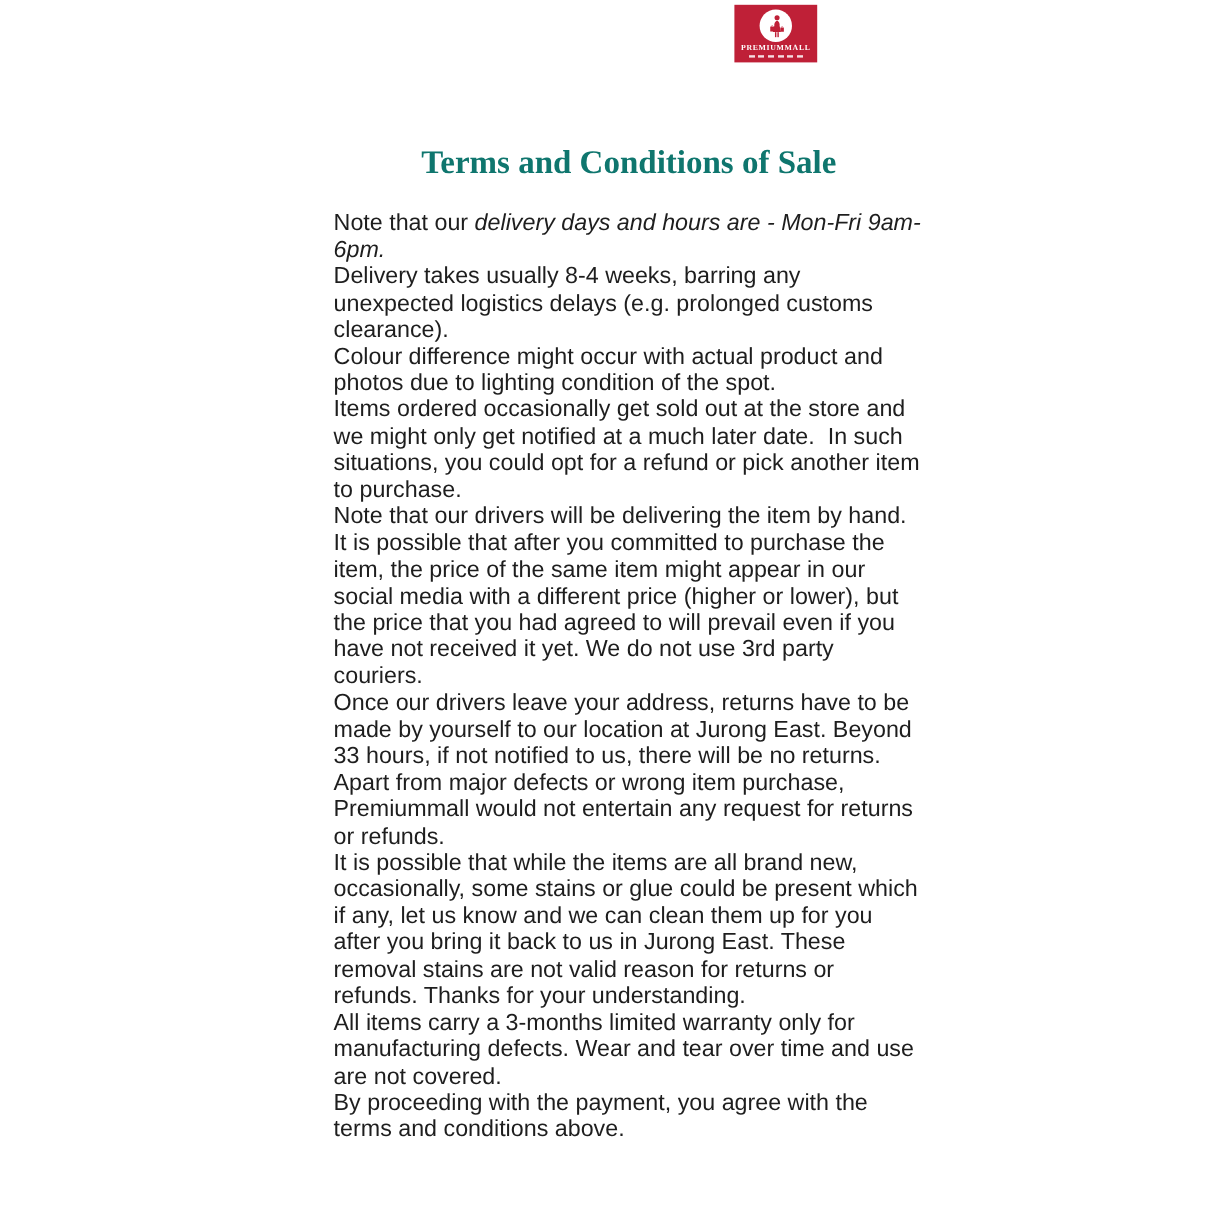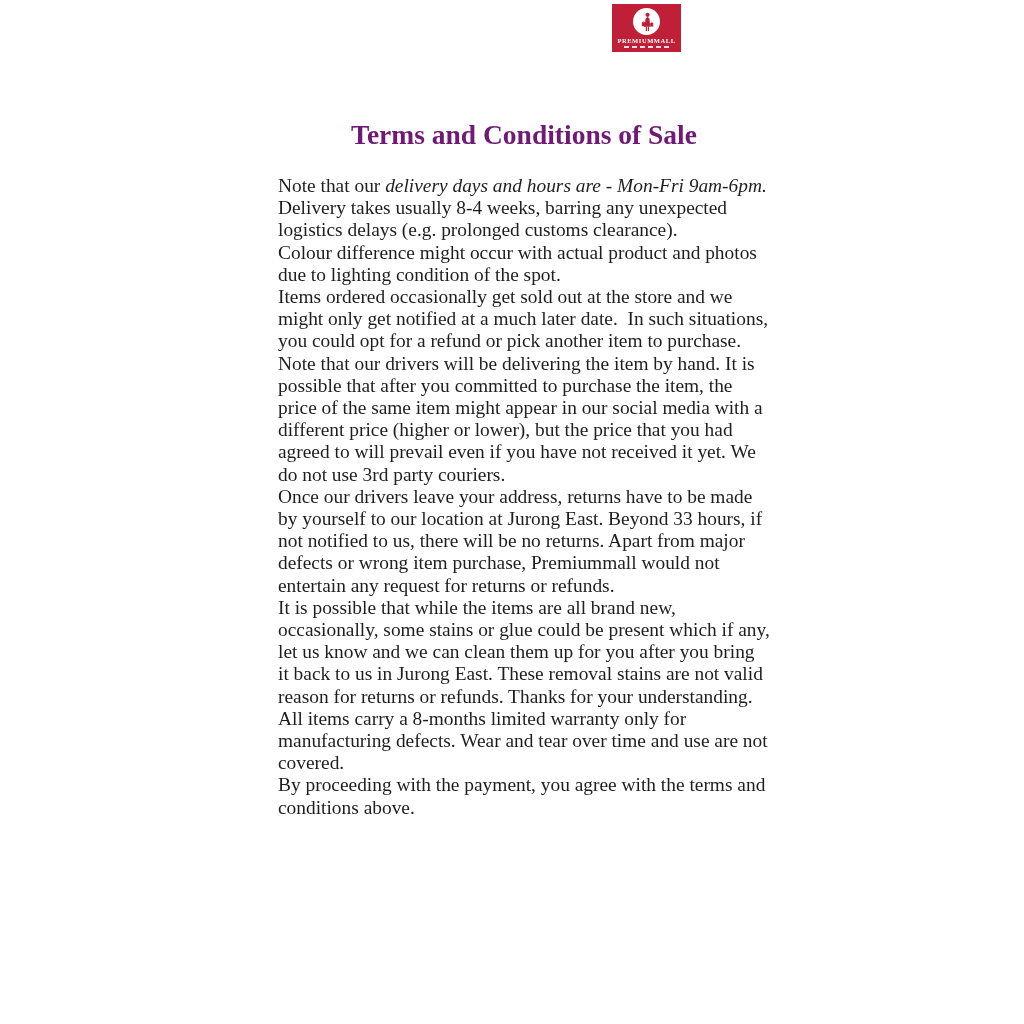--- a/index.html
+++ b/index.html
@@ -66,32 +66,32 @@
   .doc-title {
     position: absolute;
     left: 278px;
     top: 119px;
     width: 492px;
     margin: 0;
     text-align: center;
     font-size: 27.5px;
     line-height: 31px;
     font-weight: bold;
-    color: #701a75;
+    color: #0f766e;
     font-family: "Liberation Serif", serif;
   }
   .doc-body {
     position: absolute;
     left: 278px;
     top: 175px;
     width: 492px;
     font-size: 19.4px;
     line-height: 22.2px;
     color: #1e1e1e;
-    font-family: Liberation Serif, serif;
+    font-family: Liberation Sans, sans-serif;
   }
   .doc-body p {
     margin: 0;
     padding: 0;
     white-space: pre-wrap;
   }
   .doc-body .italic {
     font-style: italic;
   }
 </style>
@@ -124,17 +124,17 @@
   <h1 class="doc-title">Terms and Conditions of Sale</h1>
 
   <div class="doc-body">
       <p><span>Note that our </span><span class="italic">delivery days and hours are - Mon-Fri 9am-6pm.</span></p>
       <p><span>Delivery takes usually 8-4 weeks, barring any unexpected logistics delays (e.g. prolonged customs clearance).</span></p>
       <p><span>Colour difference might occur with actual product and photos due to lighting condition of the spot.</span></p>
       <p><span>Items ordered occasionally get sold out at the store and we might only get notified at a much later date.  In such situations, you could opt for a refund or pick another item to purchase.</span></p>
       <p><span>Note that our drivers will be delivering the item by hand. It is possible that after you committed to purchase the item, the price of the same item might appear in our social media with a different price (higher or lower), but the price that you had agreed to will prevail even if you have not received it yet. We do not use 3rd party couriers.</span></p>
       <p><span>Once our drivers leave your address, returns have to be made by yourself to our location at Jurong East. Beyond 33 hours, if not notified to us, there will be no returns. Apart from major defects or wrong item purchase, Premiummall would not entertain any request for returns or refunds.</span></p>
       <p><span>It is possible that while the items are all brand new, occasionally, some stains or glue could be present which if any, let us know and we can clean them up for you after you bring it back to us in Jurong East. These removal stains are not valid reason for returns or refunds. Thanks for your understanding.</span></p>
-      <p><span>All items carry a 8-months limited warranty only for manufacturing defects. Wear and tear over time and use are not covered.</span></p>
+      <p><span>All items carry a 3-months limited warranty only for manufacturing defects. Wear and tear over time and use are not covered.</span></p>
       <p><span>By proceeding with the payment, you agree with the terms and conditions above.</span></p>
     </div>
 
 </div>
 
 </body></html>

